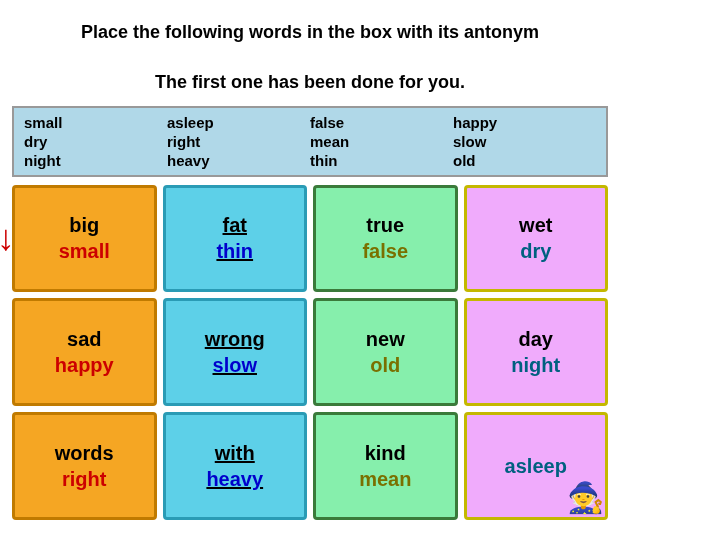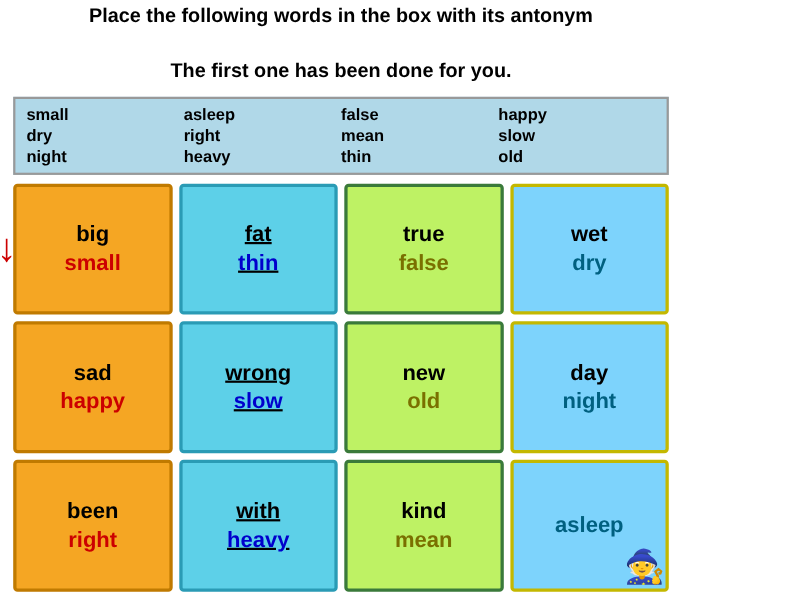--- a/index.html
+++ b/index.html
@@ -6,21 +6,21 @@
     body {
       width: 720px;
       height: 540px;
       background: #fff;
       font-family: Arial, sans-serif;
       overflow: hidden;
     }
     .page {
       width: 620px;
       height: 540px;
-      padding: 2px 12px;
+      padding: 20px 12px;
       display: flex;
       flex-direction: column;
     }
     .instructions {
       text-align: center;
       font-size: 18px;
       font-weight: bold;
       line-height: 1.4;
       margin-bottom: 10px;
       color: #000;
@@ -65,22 +65,22 @@
     }
     .card .top-word {
       color: #000;
     }
     .card .bottom-word {
       
     }
     
     .card-orange { background: #f5a623; border-color: #c07a00; }
     .card-cyan   { background: #5dd0e8; border-color: #2a9bb5; text-decoration: underline; }
-    .card-green  { background: #bef264; border-color: #3a7a3a; }
-    .card-yellow { background: #7dd3fc; border-color: #c4b800; }
+    .card-green  { background: #86efac; border-color: #3a7a3a; }
+    .card-yellow { background: #f0abfc; border-color: #c4b800; }
     .cyan-text   { color: #006080; }
     .yellow-text { color: #7a7000; }
 
     
     .red-text    { color: #cc0000; }
     .blue-text   { color: #0000cc; }
 
     
     .arrow {
       position: absolute;
@@ -161,21 +161,21 @@
       </div>
       <div class="card card-green">
         <div class="top-word">new</div>
         <div class="bottom-word yellow-text">old</div>
       </div>
       <div class="card card-yellow">
         <div class="top-word">day</div>
         <div class="bottom-word cyan-text">night</div>
       </div>
       <div class="card card-orange">
-        <div class="top-word">been</div>
+        <div class="top-word">words</div>
         <div class="bottom-word red-text">right</div>
       </div>
       <div class="card card-cyan">
         <div class="top-word">with</div>
         <div class="bottom-word blue-text">heavy</div>
       </div>
       <div class="card card-green">
         <div class="top-word">kind</div>
         <div class="bottom-word yellow-text">mean</div>
       </div>

